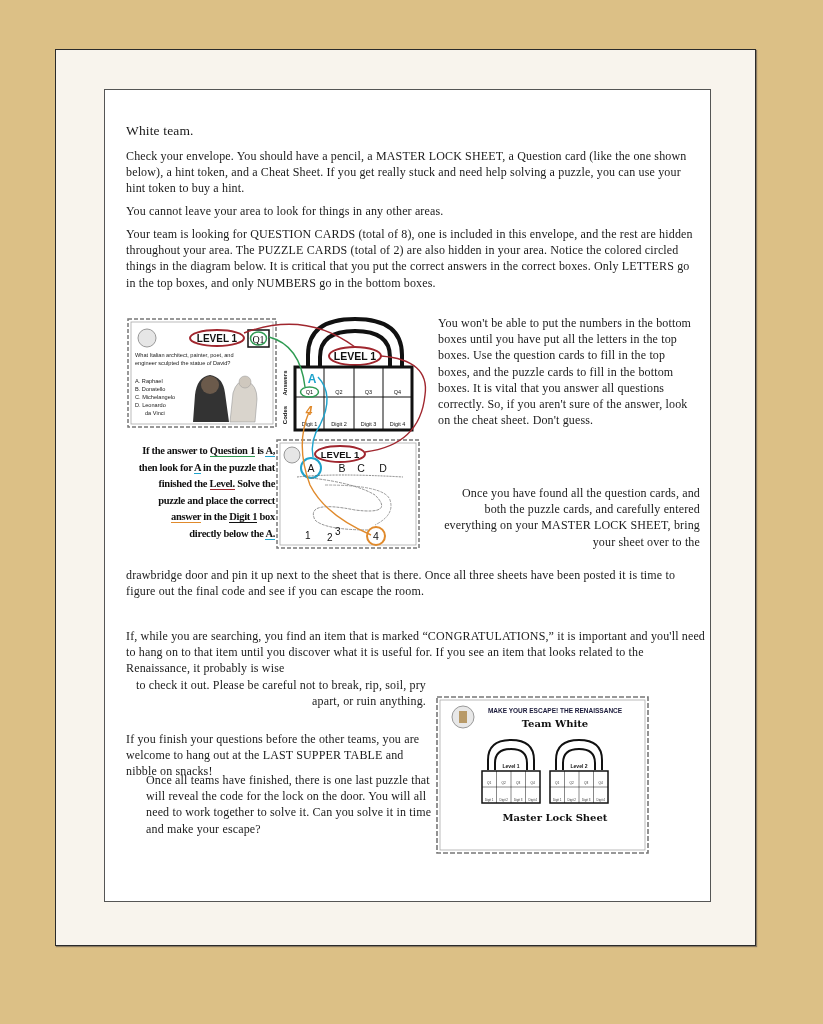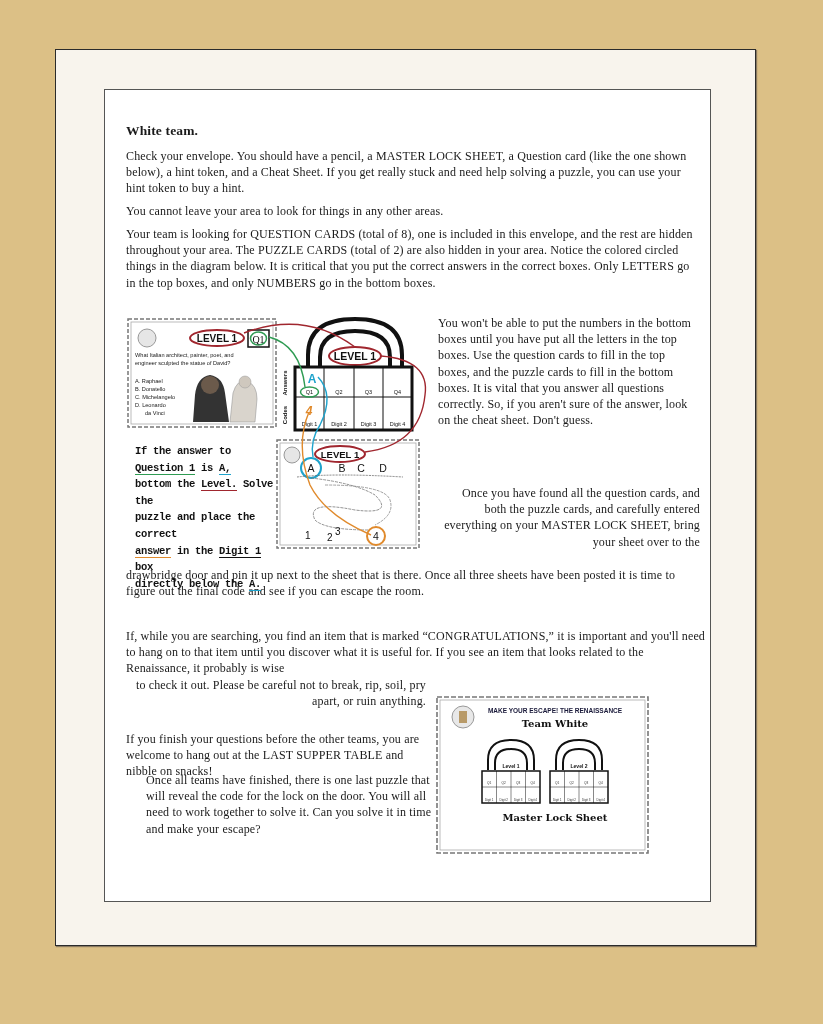--- a/index.html
+++ b/index.html
@@ -9,36 +9,36 @@
   }
   .mat {
     position:absolute; left:55px; top:49px; width:699px; height:895px;
     background:#f8f4ed; border:1px solid #2b2b2b; box-shadow:1px 1px 1px #8a7a60;
   }
   .page {
     position:absolute; left:104px; top:89px; width:605px; height:811px;
     background:#ffffff; border:1px solid #555;
   }
   .txt { position:absolute; font-size:12px; line-height:16.2px; color:#1a1a1a; font-family:"Liberation Serif","DejaVu Serif",serif; letter-spacing:0.15px; }
-  .cond { font-family:Liberation Mono, monospace; font-weight:bold; font-size:10.5px; line-height:16.6px; letter-spacing:-0.3px; color:#111; }
+  .cond { font-family:Liberation Serif, serif; font-weight:bold; font-size:10.5px; line-height:16.6px; letter-spacing:-0.3px; color:#111;text-align:right; }
   .u-green { border-bottom:1.5px solid #2e9b52; }
   .u-blue { border-bottom:1.5px solid #1ea3cc; }
   .u-red { border-bottom:1.5px solid #a0262e; }
   .u-orange { border-bottom:1.5px solid #e08a2c; }
   .u-black { border-bottom:1.5px solid #111; }
   svg text { font-family:"Liberation Sans","DejaVu Sans",sans-serif; }
   .gothic { font-family:"DejaVu Serif", serif; font-weight:bold; }
 </style>
 </head>
 <body>
 
 <div class="mat"></div>
 <div class="page"></div>
 
-<div class="txt" style="left:126px; top:123px; font-size:13.5px; width:400px;font-weight:bold;">White team.</div>
+<div class="txt" style="left:126px; top:123px; font-size:13.5px; width:400px;">White team.</div>
 
 <div class="txt" style="left:126px; top:148px; width:570px;">Check your envelope.  You should have a pencil, a MASTER LOCK SHEET, a Question card (like the one shown below), a hint token, and a Cheat Sheet.  If you get really stuck and need help solving a puzzle, you can use your hint token to buy a hint.</div>
 
 <div class="txt" style="left:126px; top:203px; width:570px;">You cannot leave your area to look for things in any other areas.</div>
 
 <div class="txt" style="left:126px; top:226px; width:575px;">Your team is looking for QUESTION CARDS (total of 8), one is included in this envelope, and the rest are hidden throughout your area.  The PUZZLE CARDS (total of 2) are also hidden in your area.  Notice the colored circled things in the diagram below. It is critical that you put the correct answers in the correct boxes. Only LETTERS go in the top boxes, and only NUMBERS go in the bottom boxes.</div>
 
 <div class="txt" style="left:438px; top:315px; width:262px;">You won't be able to put the numbers in the bottom boxes until you have put all the letters in the top boxes.  Use the question cards to fill in the top boxes, and the puzzle cards to fill in the bottom boxes.  It is vital that you answer all questions correctly.  So, if you aren't sure of the answer, look on the cheat sheet. Don't guess.</div>
 <div class="txt" style="left:438px; top:485px; width:262px;text-align:right;">Once you have found all the question cards, and both the puzzle cards, and carefully entered everything on your MASTER LOCK SHEET, bring your sheet over to the</div>
 
@@ -126,21 +126,22 @@
     <path d="M119 18 Q180 -5 230 32" stroke="#a0262e"></path>
     <path d="M256 41 Q305 45 300 80 Q295 130 240 137" stroke="#a0262e"></path>
     <path d="M144 22 Q175 30 180 72" stroke="#2e9b52"></path>
     <path d="M193 62 Q210 80 195 110 Q185 125 188 142" stroke="#1ea3cc"></path>
     <path d="M246 220 Q200 200 185 170 Q170 130 184 97" stroke="#e08a2c"></path>
   </g>
 </svg>
 
 <div class="txt cond" style="left:135px; top:443px; width:140px;">
   <div><span>If the answer to </span><span class="u-green">Question 1</span><span> is </span><span class="u-blue">A,</span></div>
-  <div><span>bottom the </span><span class="u-red">Level.</span><span>  Solve the</span></div>
+  <div><span>then look for </span><span class="u-blue">A</span><span> in the puzzle that</span></div>
+  <div><span>finished the </span><span class="u-red">Level.</span><span>  Solve the</span></div>
   <div>puzzle and place the correct</div>
   <div><span class="u-orange">answer</span><span> in the </span><span class="u-black">Digit 1</span><span> box</span></div>
   <div><span>directly below the </span><span class="u-blue">A.</span></div>
 </div>
 
 <svg style="position:absolute; left:435px; top:695px;" width="215" height="160" viewBox="0 0 215 160">
   <rect x="2" y="2" width="211" height="156" fill="#fff" stroke="#777" stroke-width="1.6" stroke-dasharray="5 2"></rect>
   <rect x="5" y="5" width="205" height="150" fill="none" stroke="#aaa" stroke-width="0.8"></rect>
   <circle cx="28" cy="22" r="11" fill="#e8e8e8" stroke="#999"></circle>
   <rect x="24" y="16" width="8" height="12" fill="#b89a68"></rect>

